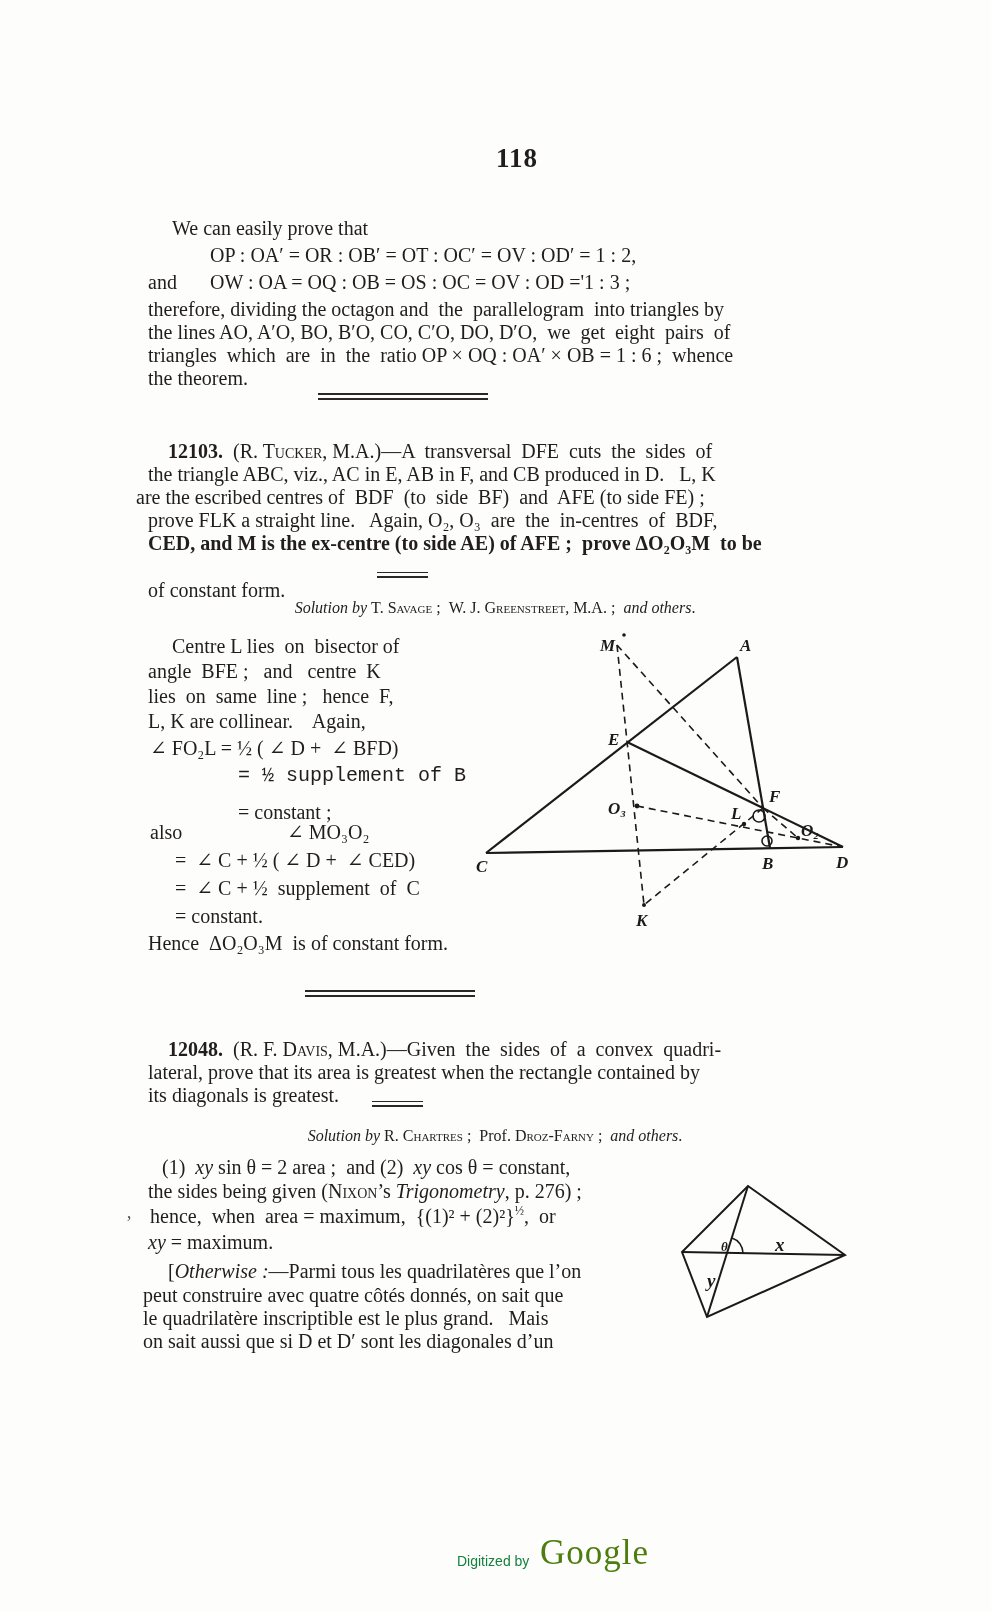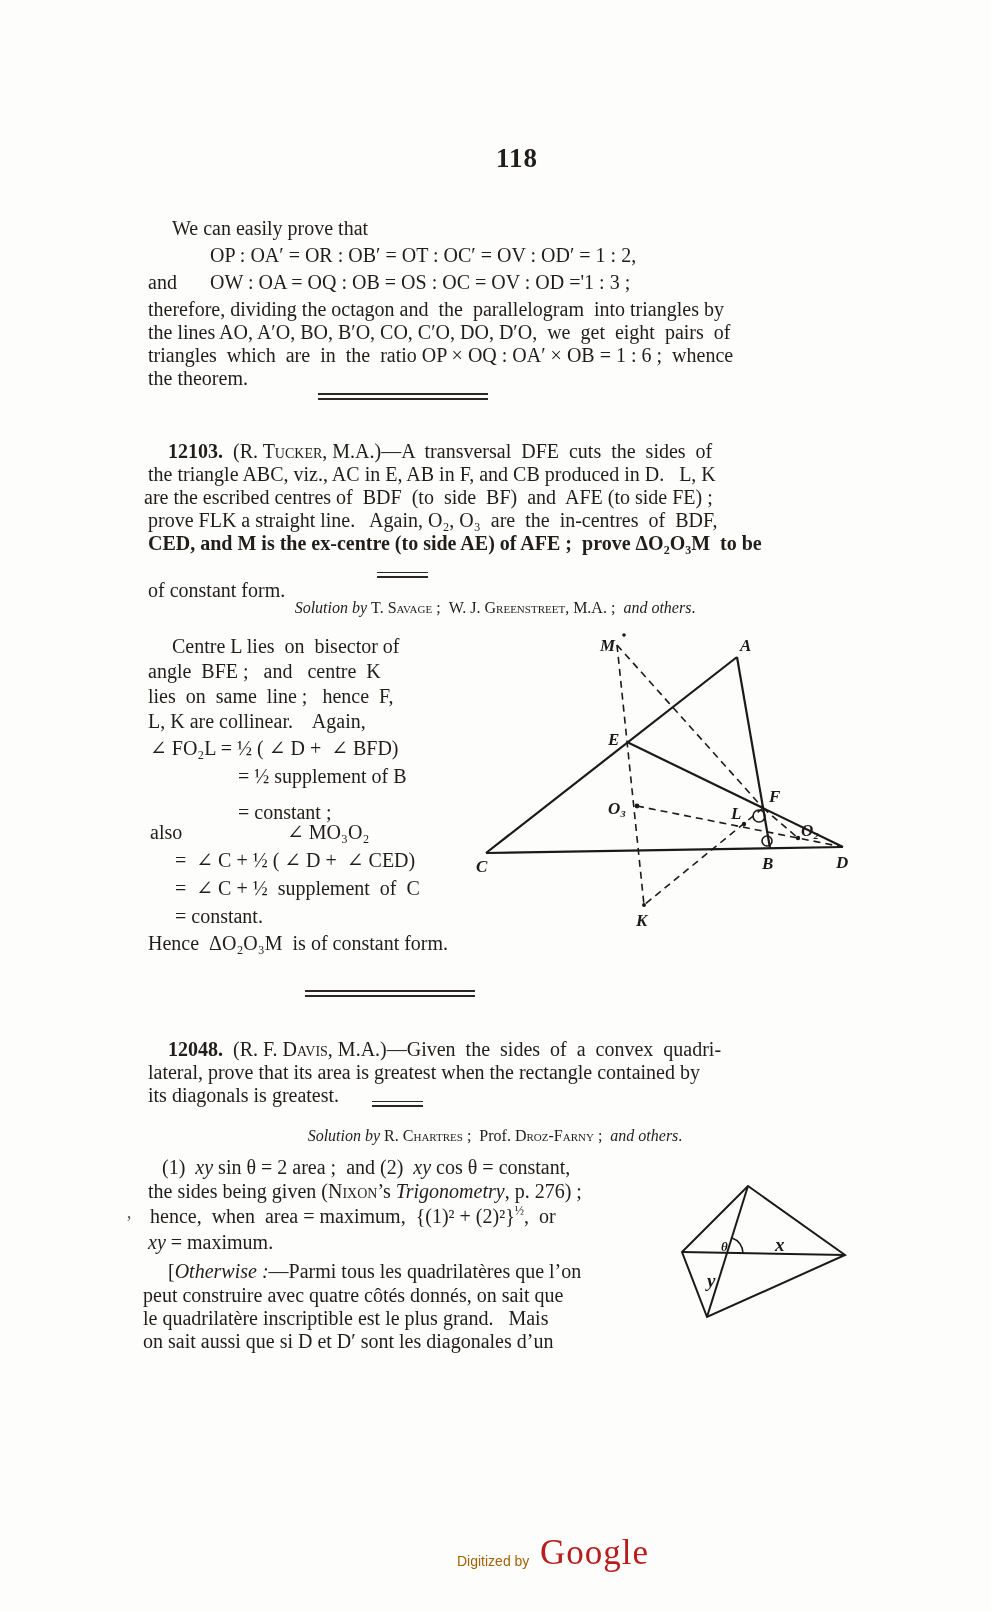--- a/index.html
+++ b/index.html
@@ -14,57 +14,57 @@
   .pagenum{position:absolute;font-size:27px;font-weight:bold;letter-spacing:1px;}
   .sc{font-variant:small-caps;}
   .it{font-style:italic;}
   .b{font-weight:bold;}
   .sup{vertical-align:super;font-size:62%;line-height:0;}
   .rule-double{position:absolute;height:3px;border-top:2px solid #2a2724;border-bottom:2px solid #2a2724;}
   .rule-short{position:absolute;height:3px;border-top:1px solid #2a2724;border-bottom:2px solid #2a2724;}
   .figure{position:absolute;}
   svg text{font-family:"Liberation Serif","DejaVu Serif",serif;font-weight:bold;font-style:italic;fill:#1c1a18;}
   .watermark{position:absolute;color:#b5b4b2;}
-  .wm-prefix{font-family:"Liberation Sans","DejaVu Sans",sans-serif;font-size:14px;color:#a16207;}
-  .wm-brand{font-size:35px;color:#b91c1c;letter-spacing:1px;}
+  .wm-prefix{font-family:"Liberation Sans","DejaVu Sans",sans-serif;font-size:14px;color:#15803d;}
+  .wm-brand{font-size:35px;color:#4d7c0f;letter-spacing:1px;}
   .margin-mark{position:absolute;font-size:18px;color:#55504b;}
 </style>
 </head>
 <body>
 
 <div class="pagenum" style="left:496px;top:143px;">118</div>
 
 <div class="line" style="left:172px;top:216px;">We can easily prove that</div>
 <div class="line" style="left:210px;top:243px;">OP : OA′ = OR : OB′ = OT : OC′ = OV : OD′ = 1 : 2,</div>
 <div class="line" style="left:148px;top:270px;">and</div>
 <div class="line" style="left:210px;top:270px;">OW : OA = OQ : OB = OS : OC = OV : OD ='1 : 3 ;</div>
 <div class="line" style="left:148px;top:297px;">therefore, dividing the octagon and  the  parallelogram  into triangles by</div>
 <div class="line" style="left:148px;top:320px;">the lines AO, A′O, BO, B′O, CO, C′O, DO, D′O,  we  get  eight  pairs  of</div>
 <div class="line" style="left:148px;top:343px;">triangles  which  are  in  the  ratio OP × OQ : OA′ × OB = 1 : 6 ;  whence</div>
 <div class="line" style="left:148px;top:366px;">the theorem.</div>
 
 <div class="rule-double" style="left:318px;top:393px;width:170px;"></div>
 
 <div class="line" style="left:168px;top:439px;"><span class="b">12103.</span><span>  (</span><span class="sc">R. Tucker</span><span>, M.A.)—A  transversal  DFE  cuts  the  sides  of</span></div>
 <div class="line" style="left:148px;top:462px;"><span>the triangle ABC, viz., AC in E, AB in F, and CB produced in D.   L, K</span></div>
-<div class="line" style="left:144px;top:485px;font-family:Liberation Serif, serif;"><span>are the escribed centres of  BDF  (to  side  BF)  and  AFE (to side FE) ;</span></div>
+<div class="line" style="left:136px;top:485px;font-family:Liberation Serif, serif;"><span>are the escribed centres of  BDF  (to  side  BF)  and  AFE (to side FE) ;</span></div>
 <div class="line" style="left:148px;top:508px;"><span>prove FLK a straight line.   Again, O₂, O₃  are  the  in-centres  of  BDF,</span></div>
 <div class="line" style="left:148px;top:531px;font-weight:bold;"><span>CED, and M is the ex-centre (to side AE) of AFE ;  prove ΔO₂O₃M  to be</span></div>
 <div class="line" style="left:148px;top:578px;"><span>of constant form.</span></div>
 
 <div class="rule-short" style="left:377px;top:572px;width:51px;"></div>
 
 <div class="center-row" style="top:596px;"><span class="it">Solution by </span><span class="sc">T. Savage</span><span> ;  </span><span class="sc">W. J. Greenstreet</span><span>, M.A. ;  </span><span class="it">and others</span><span>.</span></div>
 
 <div class="line" style="left:172px;top:634px;">Centre L lies  on  bisector of</div>
 <div class="line" style="left:148px;top:659px;">angle  BFE ;   and   centre  K</div>
 <div class="line" style="left:148px;top:684px;">lies  on  same  line ;   hence  F,</div>
 <div class="line" style="left:148px;top:709px;">L, K are collinear.    Again,</div>
 <div class="line" style="left:150px;top:736px;">∠ FO₂L = ½ ( ∠ D +  ∠ BFD)</div>
-<div class="line" style="left:238px;top:764px;">= ½ supplement of B</div>
+<div class="line" style="left:238px;top:764px;font-family:Liberation Mono, monospace;">= ½ supplement of B</div>
 <div class="line" style="left:238px;top:792px;margin-top:8px;">= constant ;</div>
 <div class="line" style="left:150px;top:820px;">also</div>
 <div class="line" style="left:287px;top:820px;">∠ MO₃O₂</div>
 <div class="line" style="left:175px;top:848px;">=  ∠ C + ½ ( ∠ D +  ∠ CED)</div>
 <div class="line" style="left:175px;top:876px;">=  ∠ C + ½  supplement  of  C</div>
 <div class="line" style="left:175px;top:904px;">= constant.</div>
 <div class="line" style="left:148px;top:931px;">Hence  ΔO₂O₃M  is of constant form.</div>
 
 <svg class="figure" style="left:450px;top:595px;" width="430" height="340" viewBox="0 0 430 340">
   <g stroke="#1c1a18" stroke-width="2.2" fill="none">

